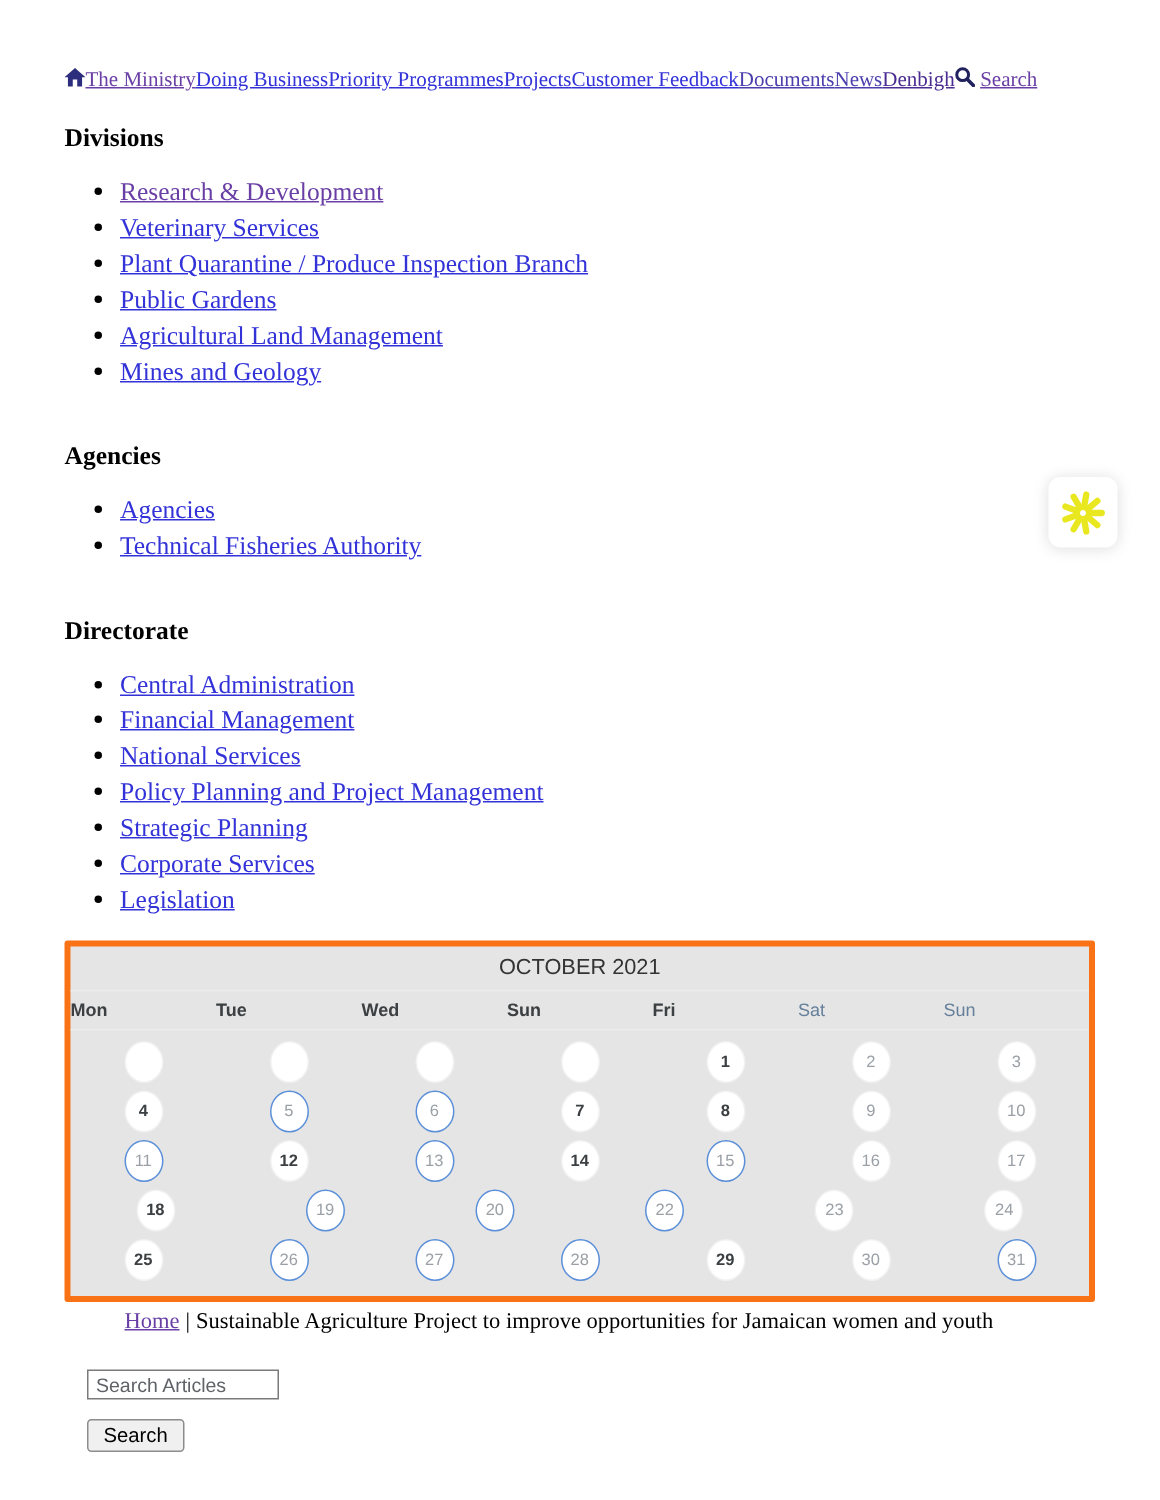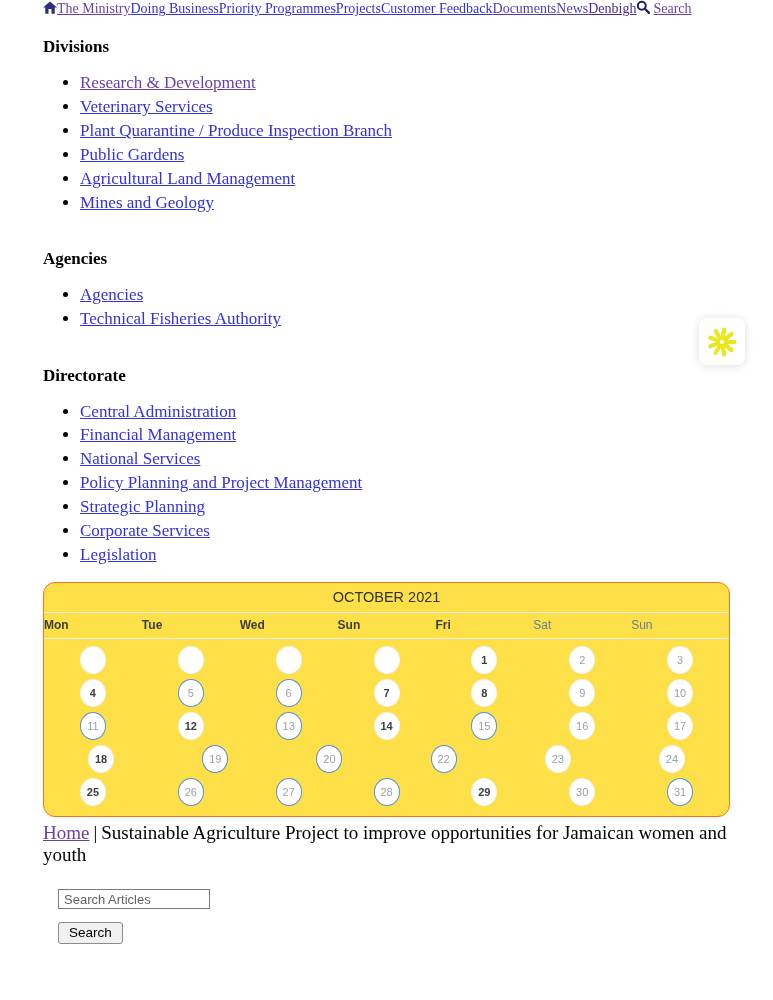--- a/index.html
+++ b/index.html
@@ -9,20 +9,21 @@
     background: #ffffff;
     font-family: "Liberation Serif", serif;
     color: #000;
     position: relative;
     overflow: hidden;
   }
   .content { padding: 0 43px; }
 
   
   .nav {
+    margin-top: 44px;
     font-size: 14px;
     line-height: 1.1;
     white-space: nowrap;
   }
   .nav a { text-decoration: underline; cursor: pointer; }
   .nav .c-blue       { color: var(--link-blue); }
   .nav .c-purple     { color: var(--link-purple); }
   .nav .c-indigo     { color: var(--link-indigo); }
   .nav .c-darkpurple { color: var(--link-darkpurple); }
   .nav svg { vertical-align: -1px; }
@@ -36,24 +37,24 @@
   .section-heading.first { margin-top: 21px; }
   .link-list { margin: 16px 0 0 0; padding: 0 0 0 37px; }
   .link-list li { font-size: 17px; line-height: 1.2; margin-bottom: 3.5px; }
   .link-list a { text-decoration: underline; cursor: pointer; }
   .link-list a.c-blue   { color: var(--link-blue); }
   .link-list a.c-purple { color: var(--link-purple); }
 
   
   .calendar {
     margin-top: 17px;
-    border: 1px solid #f97316;
-    border-radius: 12px;
+    border: 4px solid #f97316;
+    border-radius: 2px;
     font-family: "Liberation Sans", sans-serif;
-    background: #fde047;
+    background: #e5e5e5;
   }
   .cal-title {
     text-align: center;
     font-size: 14.5px; color: #333;
     padding: 6px 0 7px 0;
     border-bottom: 1px solid #ececec;
   }
   .cal-daynames {
     display: flex;
     padding: 5px 0 6px 0;
@@ -79,29 +80,29 @@
     font-size: 11px; font-weight: 700; color: var(--day-dark);
   }
   .day-circle.muted { color: var(--day-muted); font-weight: 400; }
   .day-circle.event {
     border: 1.5px solid var(--event-ring);
     color: var(--day-muted); font-weight: 400;
     cursor: pointer;
   }
 
   
-  .breadcrumb { margin-top: 5px; font-size: 19px; }
+  .breadcrumb { margin-top: 5px; font-size: 15px; margin-left: 40px; }
   .breadcrumb a { color: var(--link-purple); text-decoration: underline; cursor: pointer; }
   .breadcrumb .sep { margin: 0 4px; }
 
   
   .article-search-input {
     display: block;
     margin: 23px 0 0 15px;
-    width: 152px; height: 20px;
+    width: 128px; height: 20px;
     border: 1px solid #7a7a7a;
     padding: 1px 5px;
     font-family: "Liberation Sans", sans-serif;
     font-size: 13px; color: #444;
   }
   .article-search-input::placeholder { color: #5f6368; opacity: 1; }
   .article-search-button {
     display: block;
     margin: 13px 0 0 15px;
     padding: 2px 10px 3px 10px;

